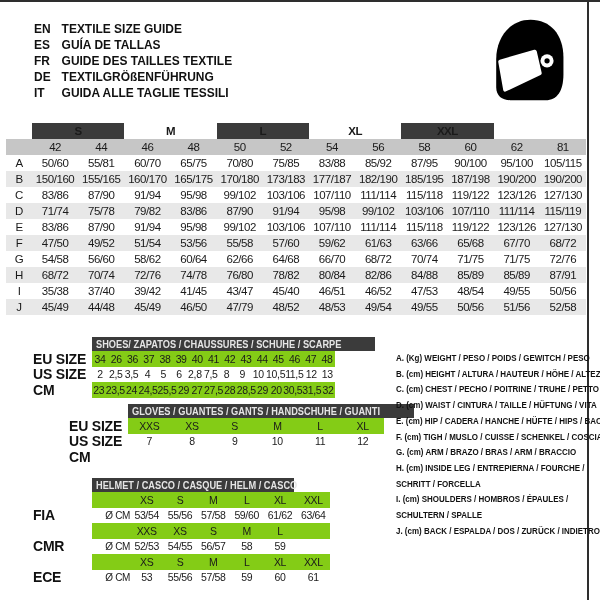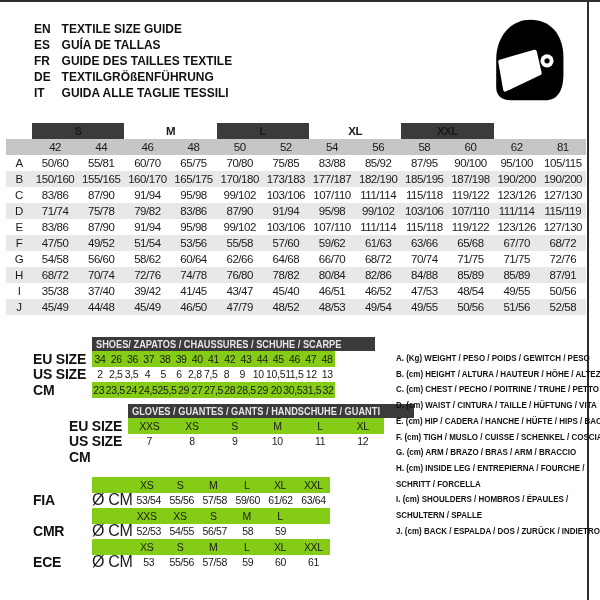--- a/index.html
+++ b/index.html
@@ -35,21 +35,21 @@
   #gloves-table{left:33px;top:403px;width:315px;margin-left:36px;}
   #helmet-table{left:33px;top:477px;width:297px;}
   .brow,.srow{display:flex;align-items:center;}
   .brow{height:15px;}
   .srow{height:15.5px;}
   .lblcol{width:59px;flex:none;}
   .rowlbl{font-weight:bold;font-size:14px;color:#111;letter-spacing:-0.2px;}
   .area{flex:1;display:flex;align-items:center;height:100%;}
   .band{background:#84cc16;}
   .cell{flex:1;text-align:center;font-size:10.5px;letter-spacing:-0.35px;white-space:nowrap;}
-  .unitcell{flex:0 0 38px;text-align:right;font-size:16px;letter-spacing:-0.35px;white-space:nowrap;}
+  .unitcell{flex:0 0 38px;text-align:right;font-size:10px;letter-spacing:-0.35px;white-space:nowrap;}
   .barbg{flex:1;background:#3b3b3b;color:#e5e5e5;height:14px;display:flex;align-items:center;padding-left:4px;}
   #helmet-table .barbg{flex:none;width:198px;}
   .bartext{font-weight:bold;font-size:10.5px;white-space:nowrap;transform:scaleX(0.88);transform-origin:0 50%;}
 
   
   #legend{position:absolute;left:396px;top:350px;width:200px;}
   .legline{font-size:9.5px;font-weight:bold;white-space:nowrap;transform:scaleX(0.84);transform-origin:0 50%;line-height:15.7px;color:#111;}
 </style>
 </head>
 <body>
@@ -381,20 +381,26 @@
           <div class="cell">10</div>
           <div class="cell">11</div>
           <div class="cell">12</div>
         </div>
       </div>
       <div class="srow">
         <div class="lblcol rowlbl">CM</div>
       </div>
     </div>
   <div id="helmet-table" class="mini">
+      <div class="brow">
+        <div class="lblcol"></div>
+        <div class="barbg">
+          <span class="bartext">HELMET / CASCO / CASQUE / HELM / CASCO</span>
+        </div>
+      </div>
       <div class="srow">
         <div class="lblcol"></div>
         <div class="area band">
           <div class="unitcell"></div>
           <div class="cell">XS</div>
           <div class="cell">S</div>
           <div class="cell">M</div>
           <div class="cell">L</div>
           <div class="cell">XL</div>
           <div class="cell">XXL</div>

